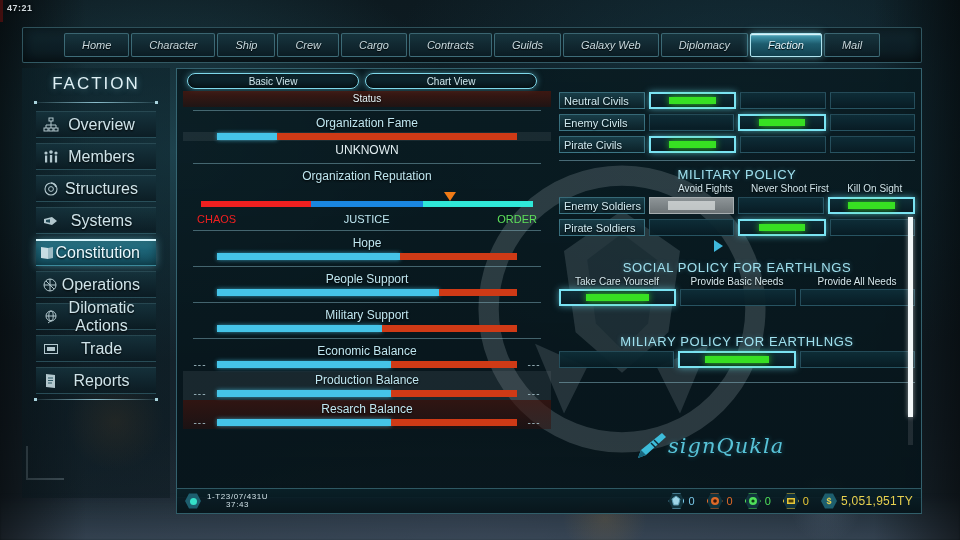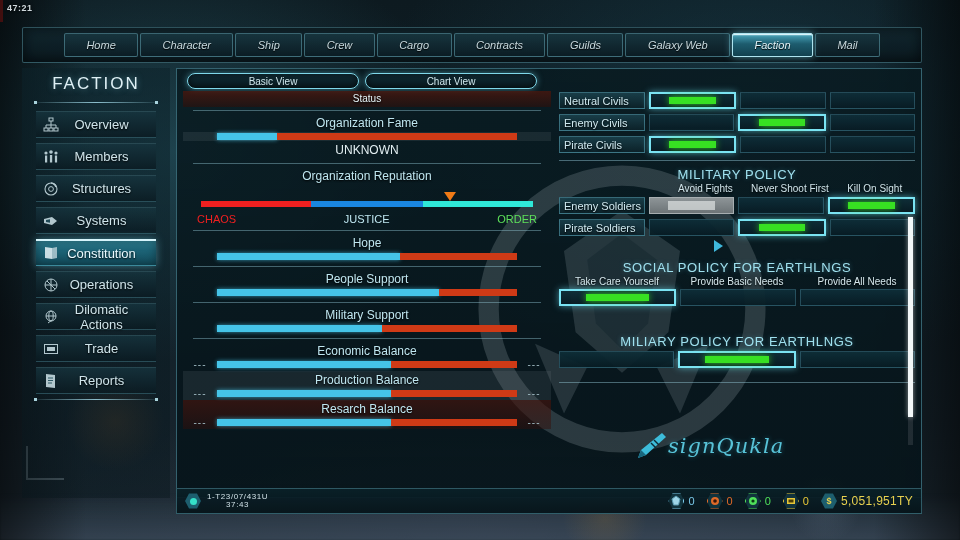--- a/index.html
+++ b/index.html
@@ -108,21 +108,21 @@
     background: linear-gradient(180deg, #2e7f92 0%, #1c6376 40%, #124a5a 100%);
     border-top: 2px solid #d6f4fb;
     box-shadow: 0 0 9px rgba(120,220,245,.45), inset 0 0 10px rgba(0,0,0,.35);
   }
   .side-ico {
     width: 24px; margin-left: 3px; display: flex; align-items: center; justify-content: center;
     opacity: .85;
   }
   .side-ico svg { display: block; }
   .side-lbl {
-    flex: 1; text-align: center; font-size: 13px; color: #cfe4ea;
+    flex: 1; text-align: center; font-size: 16px; color: #cfe4ea;
     padding-right: 16px; text-shadow: 0 1px 2px #000;
   }
   .side-item.active .side-lbl { color: #eafaff; }
 
   
   #panel {
     position: absolute; left: 176px; top: 68px; width: 746px; height: 430px;
     background: linear-gradient(180deg, rgba(8,26,32,0.86), rgba(6,20,26,0.92));
     border: 1px solid rgba(90,160,178,0.55);
     overflow: hidden;
@@ -259,20 +259,21 @@
 
 <div id="topnav">
     <div class="nav-tab">Home</div>
     <div class="nav-tab">Character</div>
     <div class="nav-tab">Ship</div>
     <div class="nav-tab">Crew</div>
     <div class="nav-tab">Cargo</div>
     <div class="nav-tab">Contracts</div>
     <div class="nav-tab">Guilds</div>
     <div class="nav-tab">Galaxy Web</div>
+    <div class="nav-tab">Diplomacy</div>
     <div class="nav-tab active">Faction</div>
     <div class="nav-tab">Mail</div>
   </div>
 
 <div id="sidebar">
   <div id="sidebar-title">FACTION</div>
   <div class="sep"></div>
   <div id="sidebar-items">
       <div class="side-item">
         <span class="side-ico">

